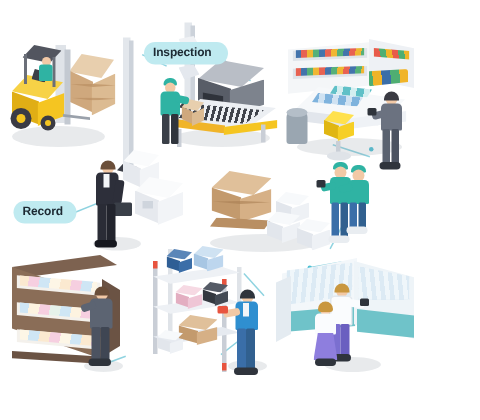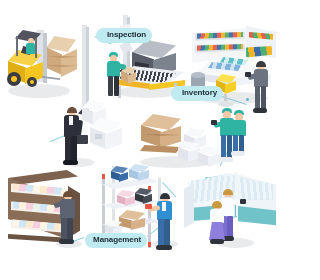--- a/index.html
+++ b/index.html
@@ -12,21 +12,21 @@
   #stage{position:relative;width:280px;height:280px;overflow:hidden;background:#fff;}
 
   
   .leader{position:absolute;background:#8fd3e0;transform-origin:0 0;height:1px;}
   .pill{
     position:absolute;
     background:#bfeaf0;
     border-radius:8px;
     color:#1d2a33;
     font-weight:bold;
-    text-align:right;
+    text-align:left;
     line-height:1;
     padding:3px 6px 4px 6px;
     letter-spacing:-0.1px;
     white-space:nowrap;
     box-sizing:border-box;
   }
   .pill.sm{font-size:8px;}
   .dot{position:absolute;width:3px;height:3px;border-radius:50%;background:#4fc0d4;}
 
   
@@ -378,16 +378,15 @@
     <span style="left:6px;top:0;width:10px;height:5px;border-radius:5px 5px 1px 1px;background:#2fb3a3;"></span>
     <span style="left:7px;top:3px;width:8px;height:8px;border-radius:50%;background:#f2c9a6;"></span>
     <span style="left:4px;top:10px;width:14px;height:16px;background:#2fb3a3;border-radius:3px 3px 1px 1px;"></span>
     <span style="left:-2px;top:13px;width:9px;height:5px;background:#2fb3a3;border-radius:2px;transform:rotate(-14deg);"></span>
     <span style="left:5px;top:25px;width:5px;height:18px;background:#3a6ea8;border-radius:1px;"></span>
     <span style="left:11px;top:25px;width:5px;height:18px;background:#31608f;border-radius:1px;"></span>
     <span style="left:3px;top:41px;width:14px;height:5px;background:#e9edf1;border-radius:3px;"></span>
   </div>
 
   <div class="pill sm" style="left:96px;top:28px;width:56px;">Inspection</div>
-  <div class="pill sm" style="left:171px;top:86px;width:52px;">Inventory</div>
-  <div class="pill sm" style="left:85px;top:233px;width:62px;">Management</div>
+  <div class="pill sm" style="left:9px;top:134px;width:42px;">Record</div>
 
 </div>
 
 </body></html>

